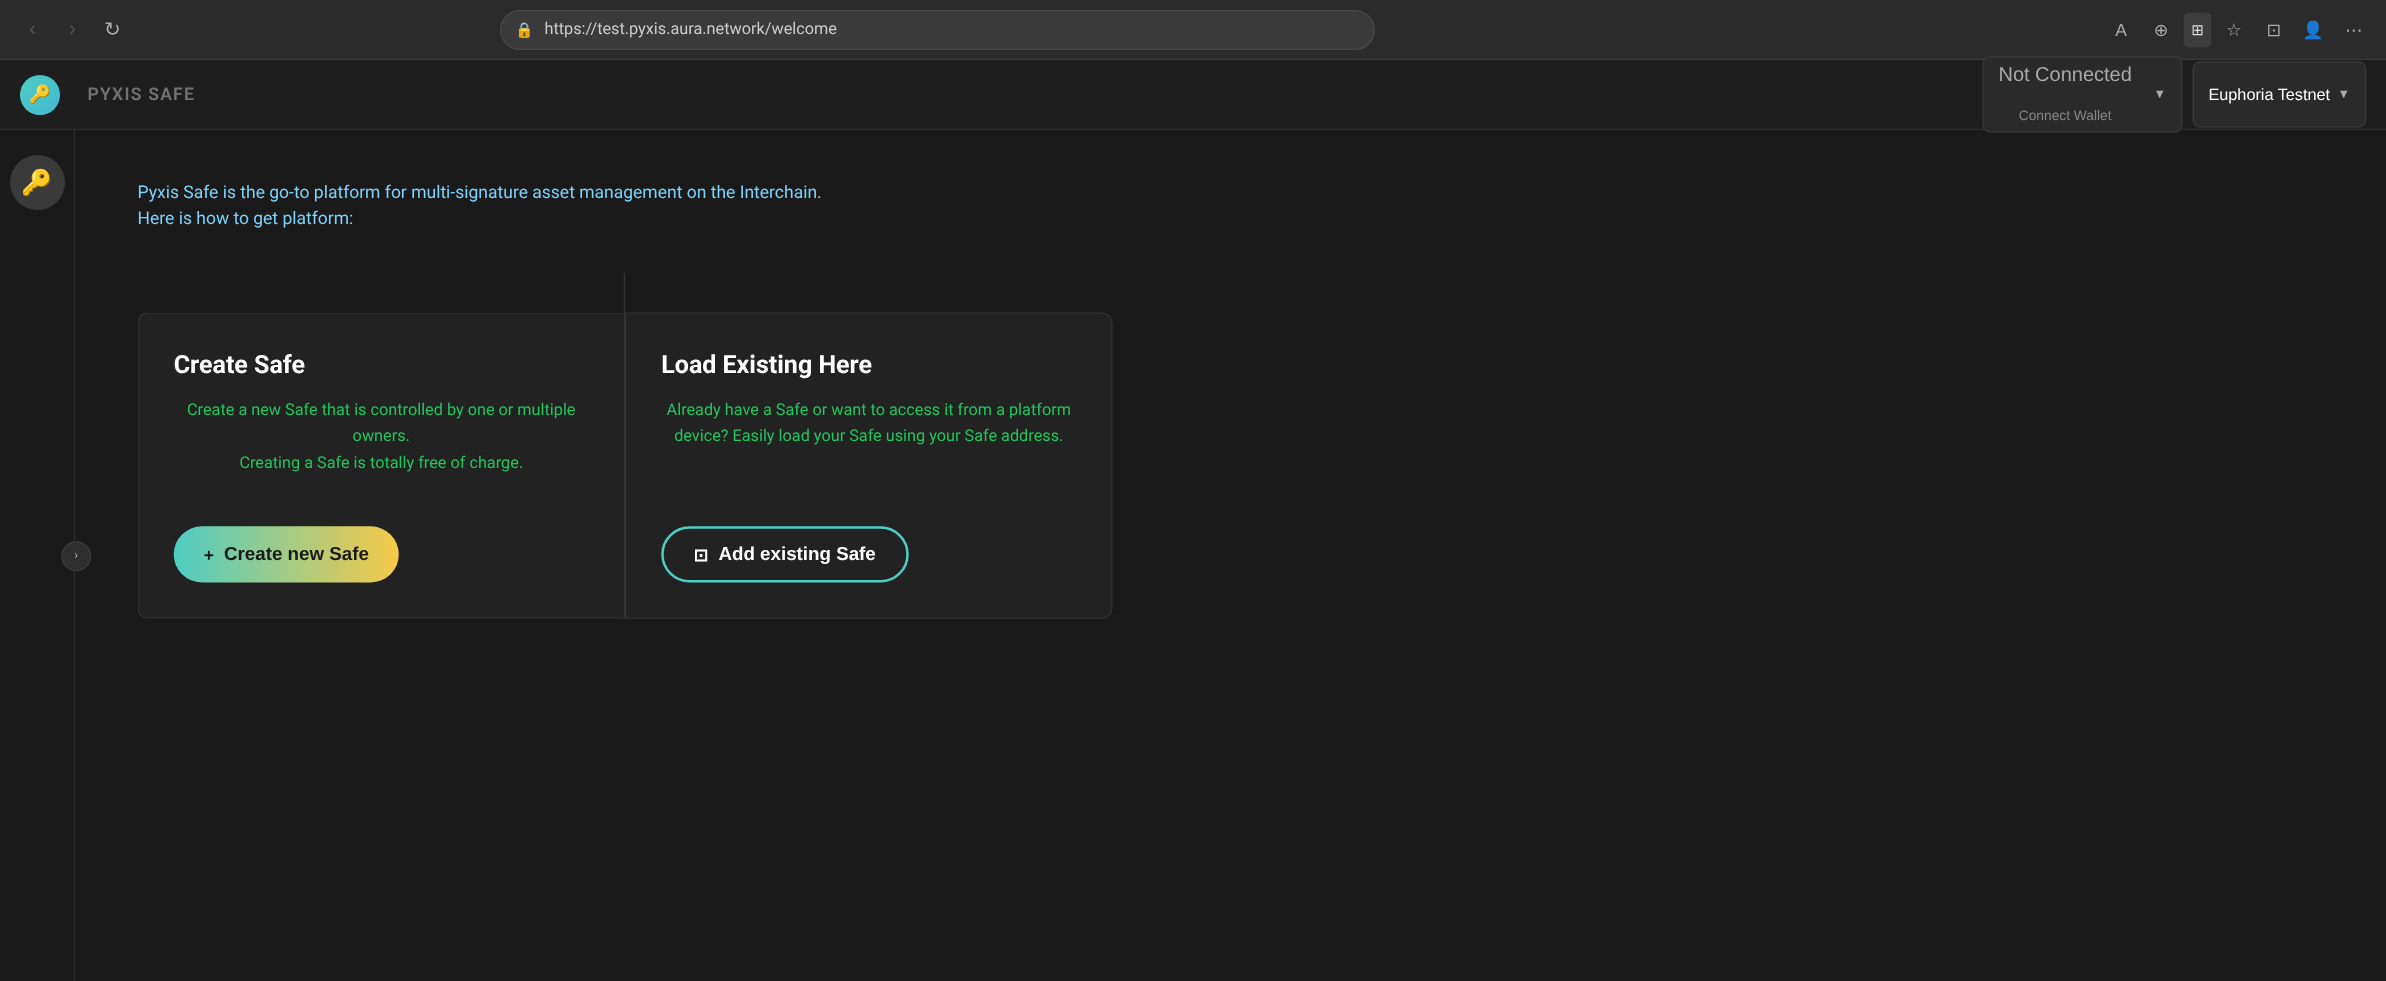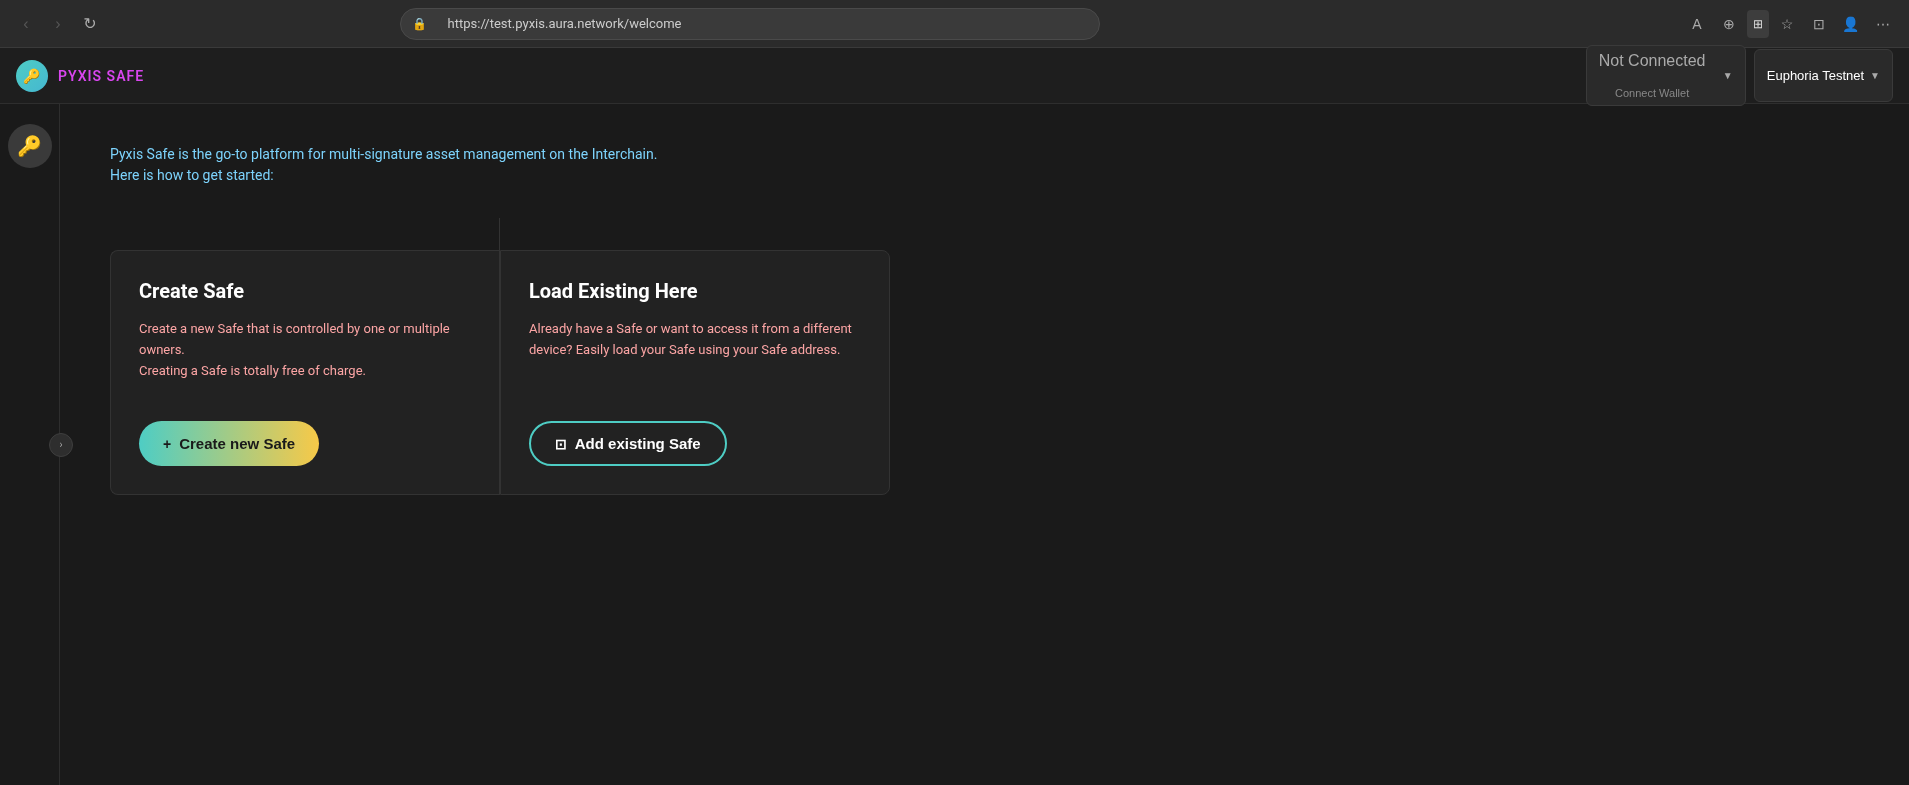--- a/index.html
+++ b/index.html
@@ -54,21 +54,20 @@
       max-width: 700px;
       margin: 0 auto;
     }
     .lock-icon-small {
       color: #aaa;
       font-size: 12px;
     }
     .address-text {
       color: #ccc;
       font-size: 13px;
-      margin-left: 12px;
     }
     .browser-actions {
       display: flex;
       gap: 4px;
       margin-left: auto;
     }
     .browser-action-btn {
       width: 28px;
       height: 28px;
       background: none;
@@ -120,22 +119,23 @@
       background: linear-gradient(135deg, #4ecdc4, #45b7d1);
       display: flex;
       align-items: center;
       justify-content: center;
       font-size: 14px;
     }
     .logo-text {
       font-size: 14px;
       font-weight: 600;
       letter-spacing: 1px;
-      color: #d946ef;
+      color: #737373;
       text-transform: uppercase;
+      margin-left: 12px;
     }
     .header-right {
       margin-left: auto;
       display: flex;
       align-items: center;
       gap: 8px;
     }
     .wallet-connect-btn {
       background: #2a2a2a;
       border: 1px solid #3a3a3a;
@@ -282,24 +282,25 @@
 
     .card-title {
       font-size: 20px;
       font-weight: 700;
       color: #ffffff;
       margin-bottom: 16px;
     }
 
     .card-description {
       font-size: 13px;
-      color: #fca5a5;
+      color: #22c55e;
       line-height: 1.6;
       flex: 1;
       margin-bottom: 40px;
+      text-align: center;
     }
 
     .btn-create {
       background: linear-gradient(90deg, #4ecdc4 0%, #f7c948 100%);
       border: none;
       border-radius: 24px;
       padding: 14px 24px;
       color: #1a1a1a;
       font-size: 15px;
       font-weight: 600;
@@ -378,42 +379,42 @@
   <div class="main-layout">
 
     <div class="sidebar">
       <div class="sidebar-avatar">🔑</div>
       <div class="sidebar-expand-btn">›</div>
     </div>
 
     <div class="content-area">
       <p class="page-subtitle">
         <span>Pyxis Safe is the go-to platform for multi-signature asset management on the Interchain.</span><br>
-        <span>Here is how to get started:</span>
+        <span>Here is how to get platform:</span>
       </p>
 
       <div class="cards-row">
 
         <div class="card">
           <h2 class="card-title">Create Safe</h2>
           <p class="card-description">
             Create a new Safe that is controlled by one or multiple owners.<br>
             Creating a Safe is totally free of charge.
           </p>
           <button class="btn-create">
             <span class="btn-icon">+</span>
             <span>Create new Safe</span>
           </button>
         </div>
 
         <div class="card-divider"></div>
 
         <div class="card">
           <h2 class="card-title">Load Existing Here</h2>
-          <p class="card-description">Already have a Safe or want to access it from a different device? Easily load your Safe using your Safe address.</p>
+          <p class="card-description">Already have a Safe or want to access it from a platform device? Easily load your Safe using your Safe address.</p>
           <button class="btn-add-existing">
             <span class="btn-icon">⊡</span>
             <span>Add existing Safe</span>
           </button>
         </div>
 
       </div>
     </div>
   </div>
 </div>

